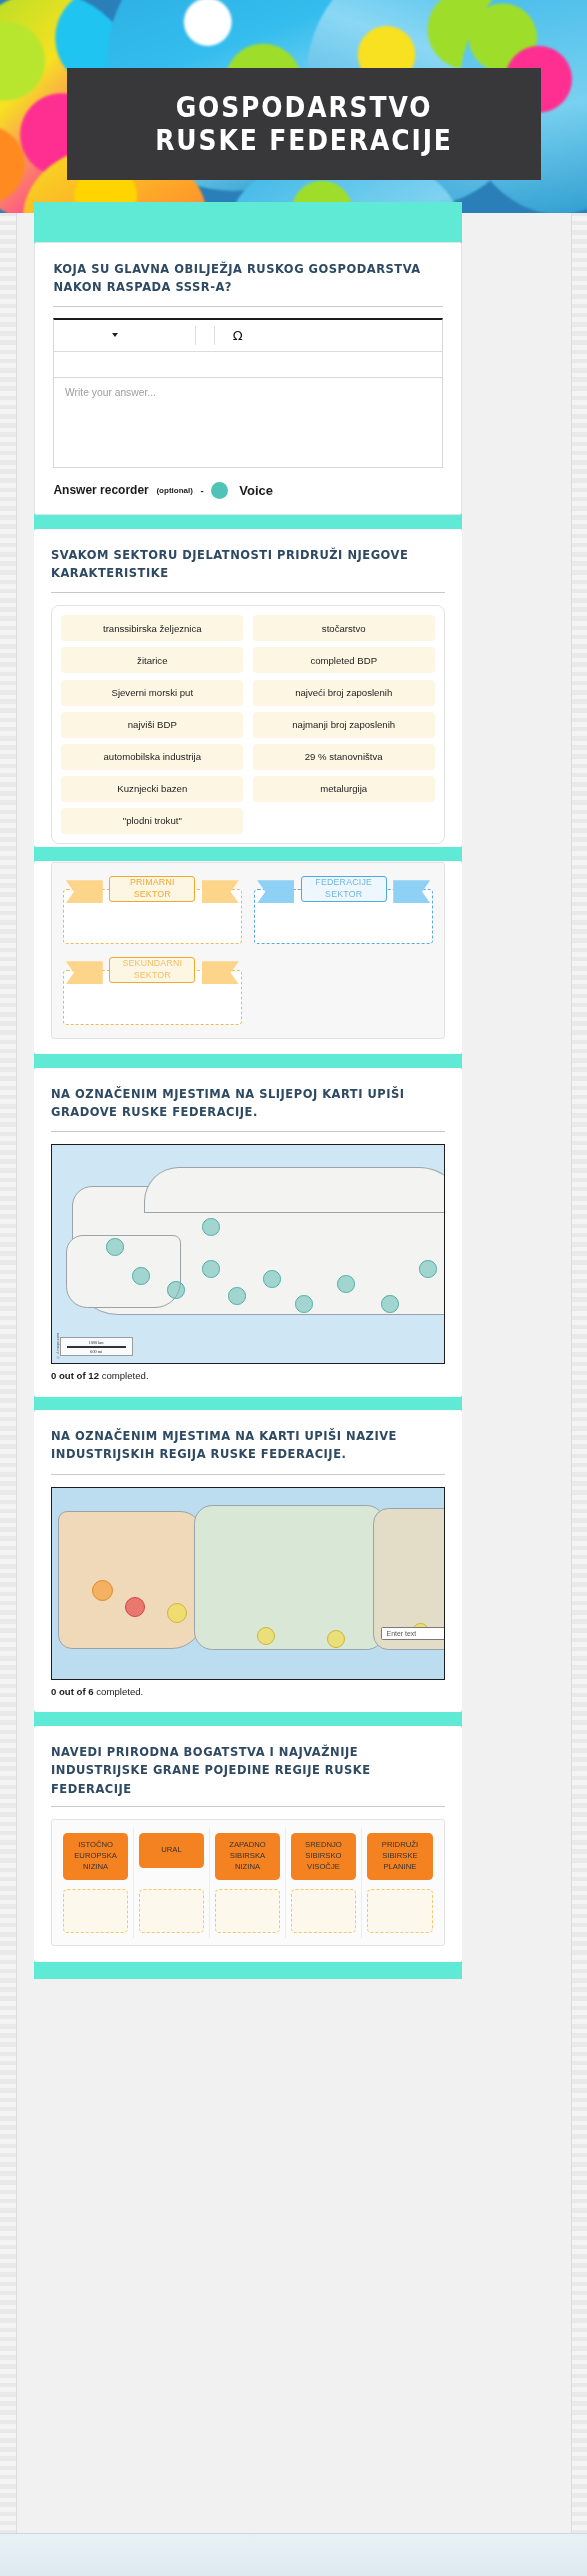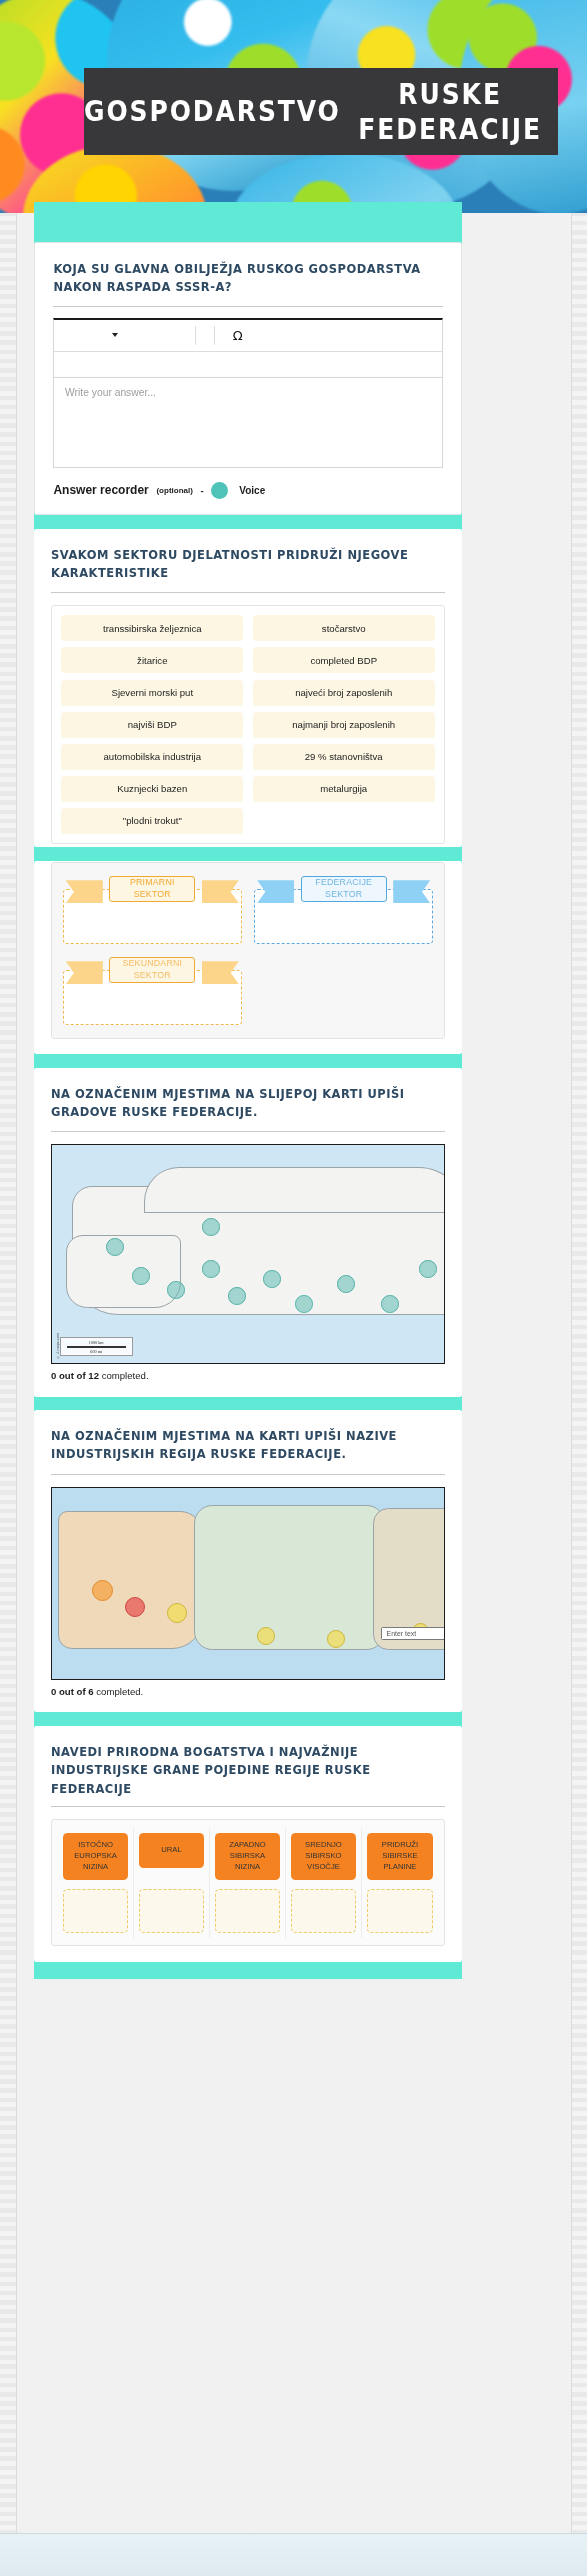--- a/index.html
+++ b/index.html
@@ -23,22 +23,22 @@
   .page-rail-right { right: 0; border-right: none; border-left: 0.8px solid #dcdcdc; }
 
   
   .hero {
     position: relative; height: 213px; width: 588px; overflow: hidden;
     background: #2b7fb8;
   }
   .hero .globes { position: absolute; inset: 0; filter: blur(0.9px); }
   .g { position: absolute; border-radius: 50%; }
   .title-band {
-    position: absolute; left: 84px; top: 68px; width: 474px; height: 87px;
-    background: #38383a; display: flex; flex-direction: row;
+    position: absolute; left: 67px; top: 68px; width: 474px; height: 112px;
+    background: #38383a; display: flex; flex-direction: column;
     align-items: center; justify-content: center; gap: 1.5px;
   }
   .title-band .tl {
     color: #fff; letter-spacing: 1.9px; font-weight: 700;
     font-size: 25px; line-height: 31px; text-align: center;
     font-family: "DejaVu Sans", sans-serif;
     transform: scaleY(1.12); text-transform: uppercase;
   }
 
   
@@ -73,24 +73,24 @@
   .answer-area {
     border: 0.8px solid #d7d7d7; border-top: none; height: 90px;
     padding: 9.2px 10.7px; color: #9d9d9d; font-size: 10.3px;
   }
 
   .recorder-row { display:flex; align-items:center; gap:7.7px; margin-top: 13.8px; }
   .rec-lbl { font-weight: 700; font-size: 12px; color:#1c1c1c; }
   .rec-opt { font-weight: 700; font-size: 8px; color:#1c1c1c; }
   .rec-dash { font-weight:700; font-size:9.6px; color:#1c1c1c; }
   .rec-dot { width: 17px; height: 17px; border-radius: 50%; background: #4fc3b8; }
-  .rec-voice { font-weight: 700; font-size: 10px; color:#1c1c1c; margin-left: 3.1px; }
-
-  
-  .tiles-wrap { border:0.8px solid #e3e3e3; border-radius:3px; padding: 9.2px; background:#fff; margin-top: 12.2px; }
+  .rec-voice { font-weight: 700; font-size: 13px; color:#1c1c1c; margin-left: 3.1px; }
+
+  
+  .tiles-wrap { border:0.8px solid #e3e3e3; border-radius:8px; padding: 9.2px; background:#fff; margin-top: 12.2px; }
   .tiles-grid { display:grid; grid-template-columns: 1fr 1fr; gap: 6.1px 9.2px; }
   .tile {
     background: #fdf6e3; border-radius: 3.8px; height: 26px;
     display:flex; align-items:center; justify-content:center;
     font-size: 9.6px; color:#232323; text-align:center;
   }
   .tile.empty { background: transparent; }
 
   
   .sector-wrap { background:#f7f7f7; border:0.8px solid #e3e3e3; border-radius:3.1px; padding: 12.2px 10.7px; }

